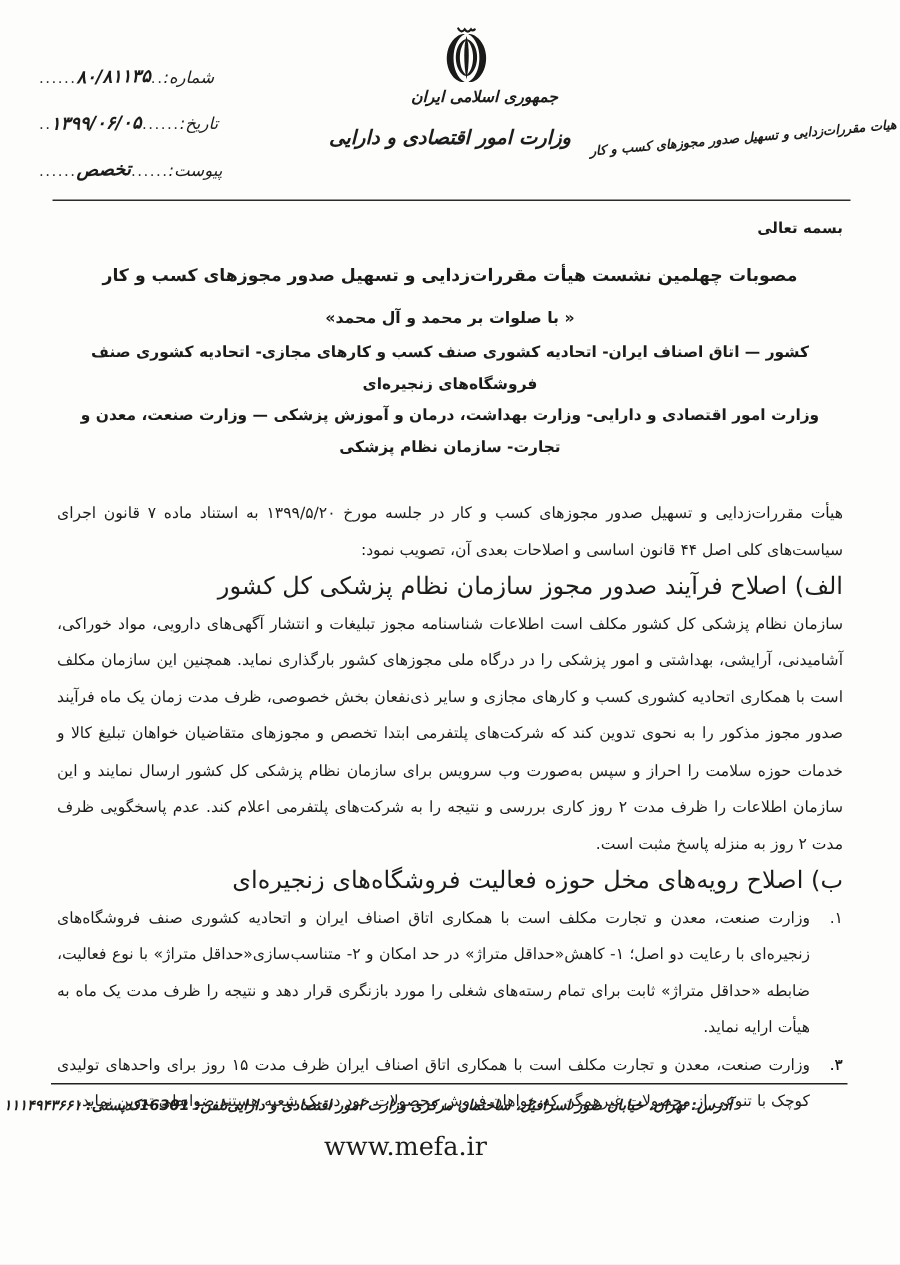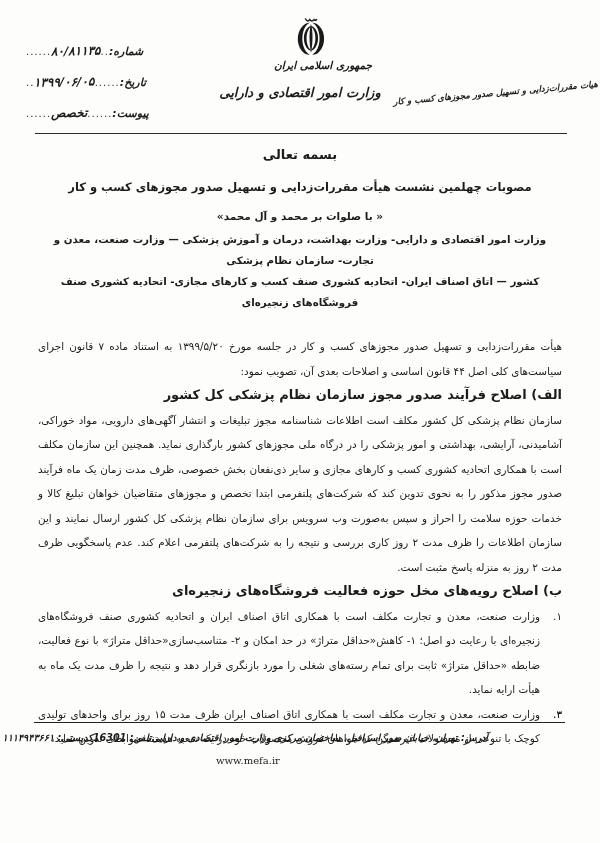--- a/index.html
+++ b/index.html
@@ -15,21 +15,21 @@
   }
   
   .meta{
     position:absolute;top:44px;left:26px;width:216px;
     direction:rtl;
   }
   .meta-row{
     display:flex;align-items:baseline;justify-content:flex-end;
     margin-bottom:17px;white-space:nowrap;
   }
-  .mlabel{font-style:italic;font-weight:700;font-size:11px;}
+  .mlabel{font-style:italic;font-weight:400;font-size:11px;}
   .mvalue{font-style:italic;font-weight:600;font-size:12px;letter-spacing:.5px;transform:rotate(-1deg);}
   .dots{font-size:10px;letter-spacing:1px;color:#2f2f2f;}
   .emblem{position:absolute;top:17px;left:290px;width:42px;height:44px;}
   .emblem svg{width:100%;height:100%;}
   .country{
     position:absolute;top:59px;left:222px;width:150px;
     font-size:10.5px;font-weight:700;font-style:italic;
   }
   .ministry{
     position:absolute;top:85px;left:205px;width:190px;text-align:center;
@@ -37,42 +37,42 @@
   }
   .board{
     position:absolute;top:86px;left:434px;width:164px;text-align:center;
     font-size:8.6px;font-weight:600;font-style:italic;
     transform:rotate(-5deg);transform-origin:center;
     white-space:nowrap;
   }
   .header-rule{position:absolute;top:133px;left:35px;right:33px;border-top:1.3px solid #2b2b2b;}
   
   .body{position:absolute;top:147px;right:38px;left:38px;}
-  .besmeh{text-align:center;font-weight:700;font-size:13px;}
+  .besmeh{text-align:right;font-weight:700;font-size:10px;}
   .title-main{margin-top:18px;text-align:center;font-weight:700;font-size:11.5px;}
   .title-sub{margin-top:16px;text-align:center;font-weight:700;font-size:10.5px;}
   .addressees{margin-top:7px;text-align:center;font-weight:700;font-size:10.3px;line-height:21px;}
   .para{margin:0;font-size:10.4px;line-height:24.5px;text-align:justify;}
   .intro{margin-top:21px;}
-  .sec-head{margin:0;font-size:13px;font-weight:700;line-height:24.5px;}
+  .sec-head{margin:0;font-size:16px;font-weight:400;line-height:24.5px;}
   .item{
     position:relative;font-size:10.4px;line-height:24.5px;text-align:justify;
     padding-right:22px;
   }
   .item .num{position:absolute;right:0;top:0;}
   
   .footer-rule{position:absolute;top:722px;left:34px;right:35px;border-top:1.6px solid #222;}
   .footer-row{
     position:absolute;top:732px;left:28px;width:460px;
     display:flex;direction:rtl;justify-content:space-between;align-items:baseline;
     font-size:9.6px;font-style:italic;font-weight:600;white-space:nowrap;
   }
   .website{
     position:absolute;top:755px;left:216px;
-    font-family:"DejaVu Serif", serif;font-size:10px;direction:ltr;
+    font-family:"DejaVu Serif", serif;font-size:17px;direction:ltr;
   }
 </style>
 </head>
 <body>
 
 <div class="page">
 
   <div class="meta">
     <div class="meta-row">
       <span class="mlabel">شماره:</span>
@@ -116,22 +116,22 @@
   <div class="board">هیات مقررات‌زدایی و تسهیل صدور مجوزهای کسب و کار</div>
   <div class="header-rule"></div>
 
   <main class="body">
     <div class="besmeh">بسمه تعالی</div>
 
     <div class="title-main">مصوبات چهلمین نشست هیأت مقررات‌زدایی و تسهیل صدور مجوزهای کسب و کار</div>
     <div class="title-sub">« با صلوات بر محمد و آل محمد»</div>
 
     <div class="addressees">
+      <div>کشور — اتاق اصناف ایران- اتحادیه کشوری صنف کسب و کارهای مجازی- اتحادیه کشوری صنف فروشگاه‌های زنجیره‌ای</div>
       <div>وزارت امور اقتصادی و دارایی- وزارت بهداشت، درمان و آموزش پزشکی — وزارت صنعت، معدن و تجارت- سازمان نظام پزشکی</div>
-      <div>کشور — اتاق اصناف ایران- اتحادیه کشوری صنف کسب و کارهای مجازی- اتحادیه کشوری صنف فروشگاه‌های زنجیره‌ای</div>
     </div>
 
     <p class="para intro">هیأت مقررات‌زدایی و تسهیل صدور مجوزهای کسب و کار در جلسه مورخ ۱۳۹۹/۵/۲۰ به استناد ماده ۷ قانون اجرای سیاست‌های کلی اصل ۴۴ قانون اساسی و اصلاحات بعدی آن، تصویب نمود:</p>
 
     <h3 class="sec-head">الف) اصلاح فرآیند صدور مجوز سازمان نظام پزشکی کل کشور</h3>
     <p class="para">سازمان نظام پزشکی کل کشور مکلف است اطلاعات شناسنامه مجوز تبلیغات و انتشار آگهی‌های دارویی، مواد خوراکی، آشامیدنی، آرایشی، بهداشتی و امور پزشکی را در درگاه ملی مجوزهای کشور بارگذاری نماید. همچنین این سازمان مکلف است با همکاری اتحادیه کشوری کسب و کارهای مجازی و سایر ذی‌نفعان بخش خصوصی، ظرف مدت زمان یک ماه فرآیند صدور مجوز مذکور را به نحوی تدوین کند که شرکت‌های پلتفرمی ابتدا تخصص و مجوزهای متقاضیان خواهان تبلیغ کالا و خدمات حوزه سلامت را احراز و سپس به‌صورت وب سرویس برای سازمان نظام پزشکی کل کشور ارسال نمایند و این سازمان اطلاعات را ظرف مدت ۲ روز کاری بررسی و نتیجه را به شرکت‌های پلتفرمی اعلام کند. عدم پاسخگویی ظرف مدت ۲ روز به منزله پاسخ مثبت است.</p>
 
     <h3 class="sec-head">ب) اصلاح رویه‌های مخل حوزه فعالیت فروشگاه‌های زنجیره‌ای</h3>
 
     <div class="item">

